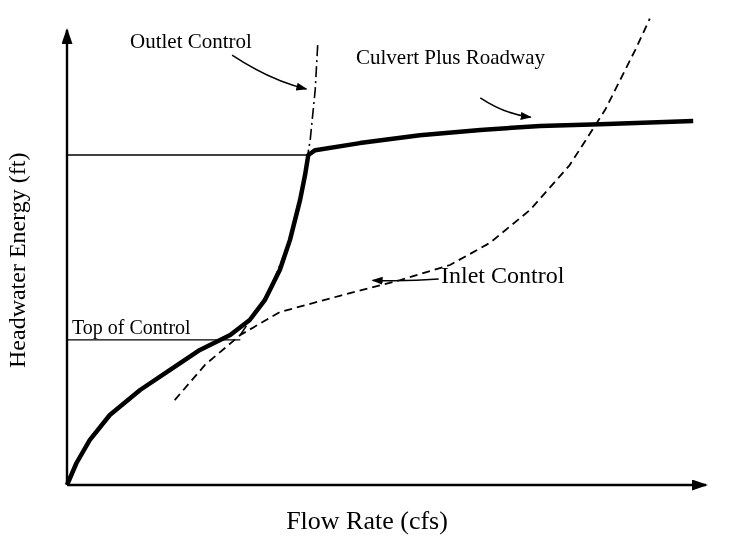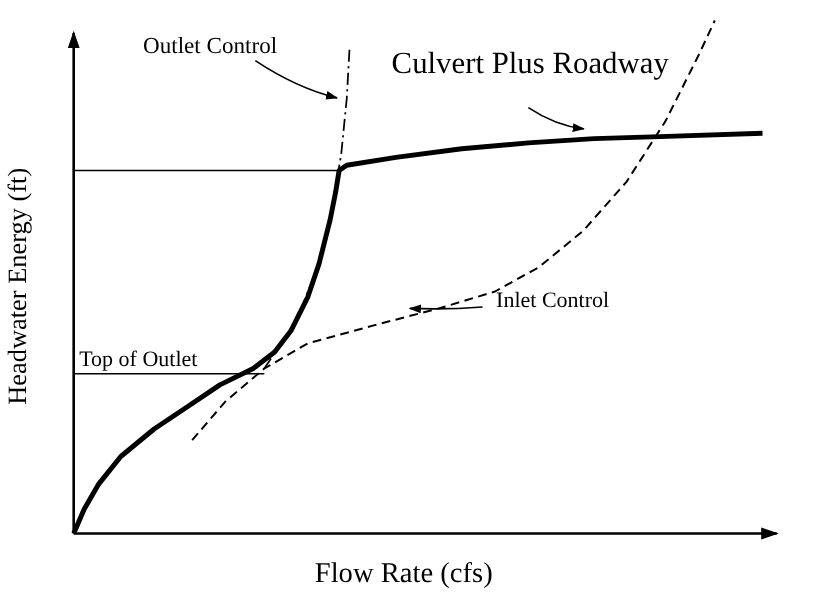--- a/index.html
+++ b/index.html
@@ -9,24 +9,24 @@
   }
   .stage svg{position:absolute;left:0;top:0;}
   .lbl{position:absolute;white-space:nowrap;color:#000;}
   .ylabel{
     left:4px;top:92px;height:336px;
     writing-mode:vertical-rl;transform:rotate(180deg);
     text-align:center;font-size:24px;
   }
   .xlabel{left:67px;top:506px;width:600px;text-align:center;font-size:26px;}
   .outlet{left:130px;top:29px;font-size:21px;}
-  .culvert{left:356px;top:45px;font-size:28px;line-height:25px;white-space:nowrap;position:absolute;}
+  .culvert{left:356px;top:45px;font-size:21px;line-height:25px;white-space:nowrap;position:absolute;}
   .roadway{left:89px;top:131px;font-size:20px;}
   .topculvert{left:72px;top:316px;font-size:20px;}
-  .inlet{left:451px;top:262px;font-size:20px;}
+  .inlet{left:441px;top:262px;font-size:24px;}
 </style>
 </head>
 <body>
 
 <div class="stage">
 
   <svg id="chart-svg" width="743" height="553" viewBox="0 0 743 553">
       <defs>
         <marker id="axisArrow" markerWidth="18" markerHeight="12" refX="14" refY="5.5" orient="auto" markerUnits="userSpaceOnUse">
           <path d="M0,0 L16,5.5 L0,11 z" fill="#000000"></path>
@@ -50,17 +50,17 @@
   <div class="lbl ylabel">Headwater Energy (ft)</div>
   <div class="lbl outlet">Outlet Control</div>
 
   <div class="lbl xlabel">Flow Rate (cfs)</div>
 
   <div class="culvert lbl">
     <div>Culvert Plus Roadway</div>
   </div>
 
 
-  <div class="lbl topculvert">Top of Outlet</div>
+  <div class="lbl topculvert">Top of Control</div>
 
   <div class="lbl inlet">Inlet Control</div>
 
 </div>
 
 </body></html>

